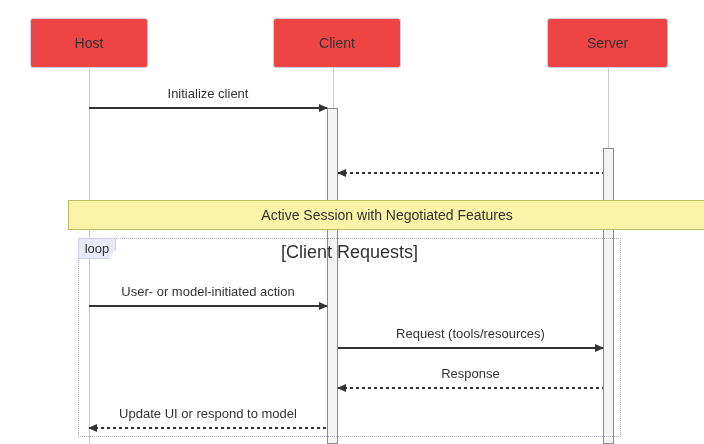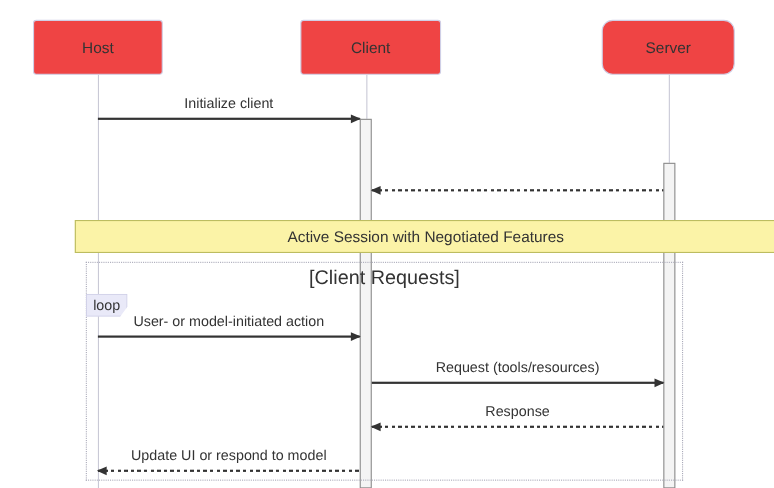--- a/index.html
+++ b/index.html
@@ -31,21 +31,20 @@
     position:absolute;left:68px;top:200px;width:638px;height:30px;background:#fbf3a7;
     border:1px solid #bcbc60;box-sizing:border-box;display:flex;align-items:center;justify-content:center;
     font-size:14px;color:#333;
   }
   
   .loop-frame{position:absolute;left:78px;top:238px;width:543px;height:199px;border:1px dotted #a9a9b8;box-sizing:border-box;}
   .loop-label{
     position:absolute;left:-1px;top:-1px;width:38px;height:21px;background:#e9e9f8;border:1px solid #cfcfe6;
     box-sizing:border-box;display:flex;align-items:center;justify-content:center;font-size:13px;color:#333;
     clip-path:polygon(0 0,100% 0,100% 55%,82% 100%,0 100%);
-    margin-top:29px;
   }
   .loop-title{
     position:absolute;left:0;top:3px;width:100%;text-align:center;font-size:18px;color:#333;white-space:nowrap;
   }
 </style>
 </head>
 <body>
 
 <div id="stage">
 
@@ -55,21 +54,21 @@
 
   <div class="activation" style="left:327px;top:108px;height:336px;"></div>
   <div class="activation" style="left:603px;top:148px;height:296px;"></div>
 
   <div class="actor" style="left:30px;width:118px;">
     <span>Host</span>
   </div>
   <div class="actor" style="left:273px;width:128px;">
     <span>Client</span>
   </div>
-  <div class="actor" style="left:547px;width:121px;border-radius:10px;">
+  <div class="actor" style="left:547px;width:121px;">
     <span>Server</span>
   </div>
 
   <div class="msg" style="left:89px;top:86px;width:238px;">
     <div class="msg-label">Initialize client</div>
     <div class="msg-line solid">
       <div class="arrowhead right"></div>
     </div>
   </div>
 

